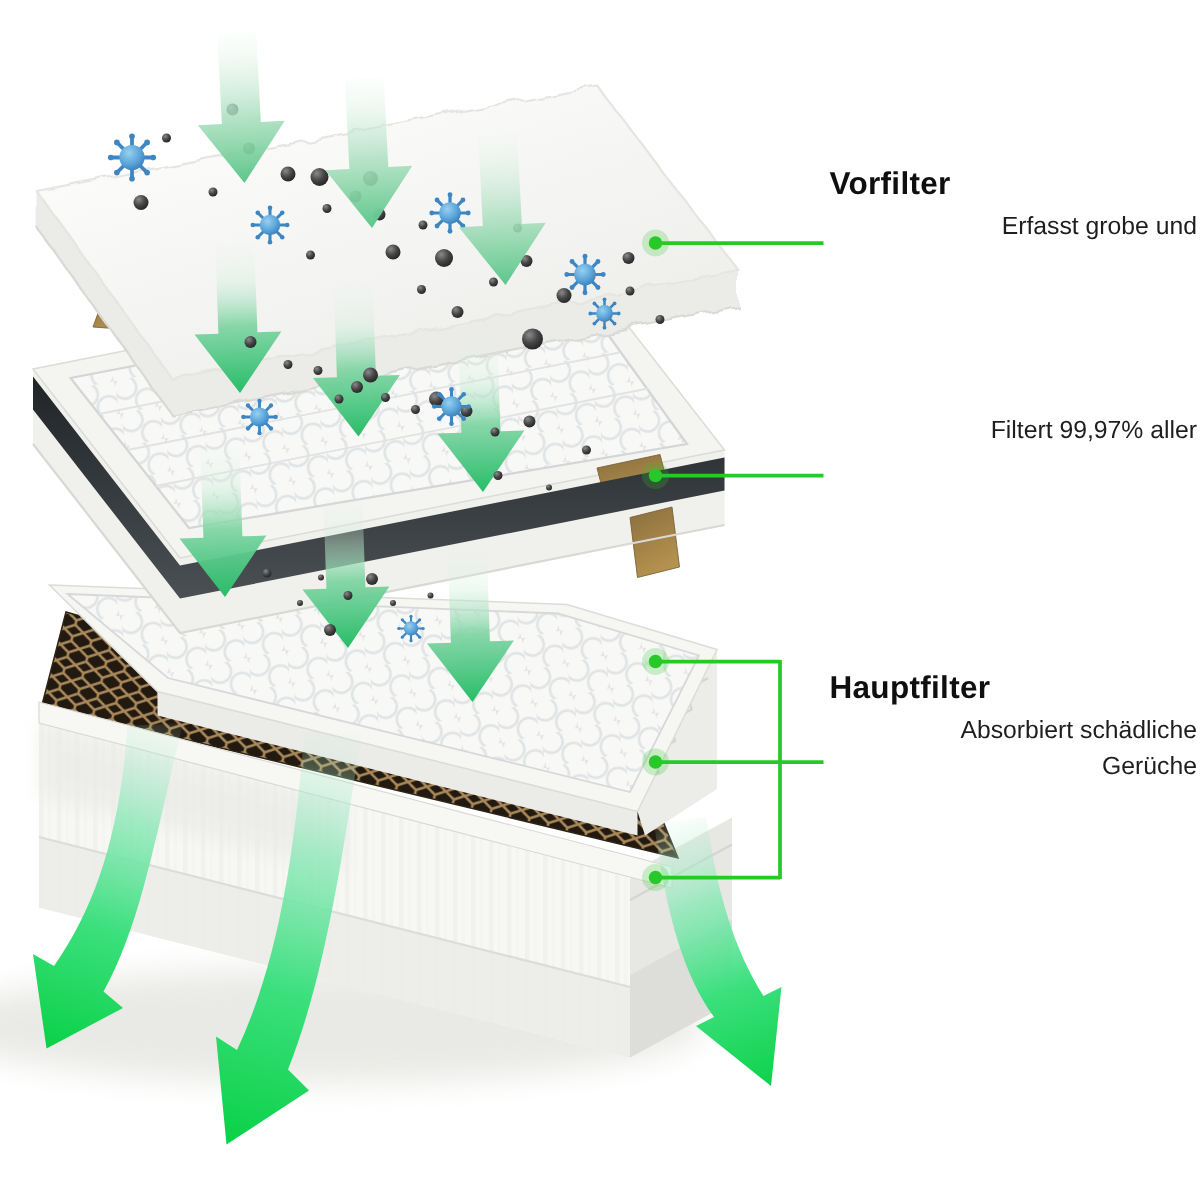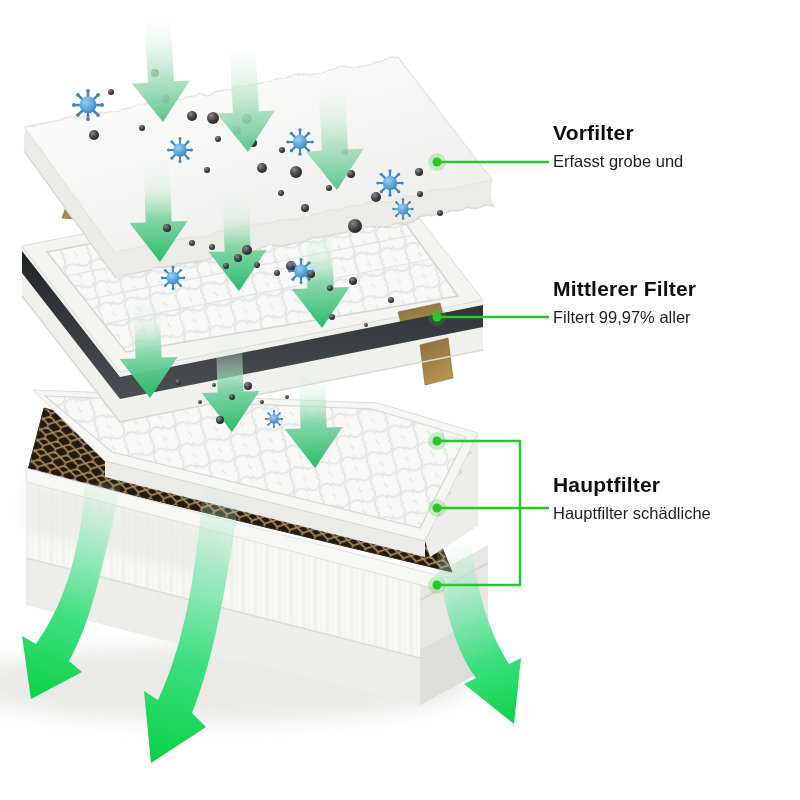--- a/index.html
+++ b/index.html
@@ -3,21 +3,21 @@
 <meta charset="utf-8">
 <style>
   html,body{margin:0;padding:0;background:#fff;}
   body{width:800px;height:800px;position:relative;overflow:hidden;
        font-family:"Liberation Sans",sans-serif;}
   #stage{position:absolute;inset:0;width:800px;height:800px;}
   svg.diagram{position:absolute;left:0;top:0;}
   .anno{position:absolute;left:553px;width:245px;color:#1e1e1e;}
   .anno-title{font-size:21px;line-height:26px;font-weight:700;color:#0f0f0f;
               margin:0 0 4px 0;letter-spacing:.2px;}
-  .anno-line{font-size:16.5px;line-height:23.5px;margin:0;}
+  .anno-line{font-size:16.5px;line-height:23.5px;margin:0;text-align:right;}
 </style>
 </head>
 <body>
 
 <div id="stage">
 
 <svg class="diagram" width="800" height="800" viewBox="0 0 800 800">
 <defs>
   <linearGradient id="gArrSoft" x1="0" y1="0" x2="0" y2="1">
     <stop offset="0" stop-color="#eef7f0" stop-opacity="0.15"></stop>
@@ -265,28 +265,28 @@
   <g fill="#28c828">
     <circle cx="437" cy="162" r="4.5"></circle>
     <circle cx="437" cy="317" r="4.5"></circle>
     <circle cx="437" cy="441" r="4.5"></circle>
     <circle cx="437" cy="508" r="4.5"></circle>
     <circle cx="437" cy="585" r="4.5"></circle>
   </g>
 </g>
 </svg>
 
-<div class="anno" style="top:120px">
+<div class="anno" style="top:110px">
   <div class="anno-title">Vorfilter</div>
   <div class="anno-line">Erfasst grobe und</div>
 </div>
 
 <div class="anno" style="top:276px">
-  <div class="anno-title">Mittlerer Filter</div>
   <div class="anno-line">Filtert 99,97% aller</div>
 </div>
 
-<div class="anno" style="top:472px">
+<div class="anno" style="top:446px">
   <div class="anno-title">Hauptfilter</div>
-  <div class="anno-line">Hauptfilter schädliche</div>
+  <div class="anno-line">Absorbiert schädliche</div>
+  <div class="anno-line">Gerüche</div>
 </div>
 
 </div>
 
 </body></html>

